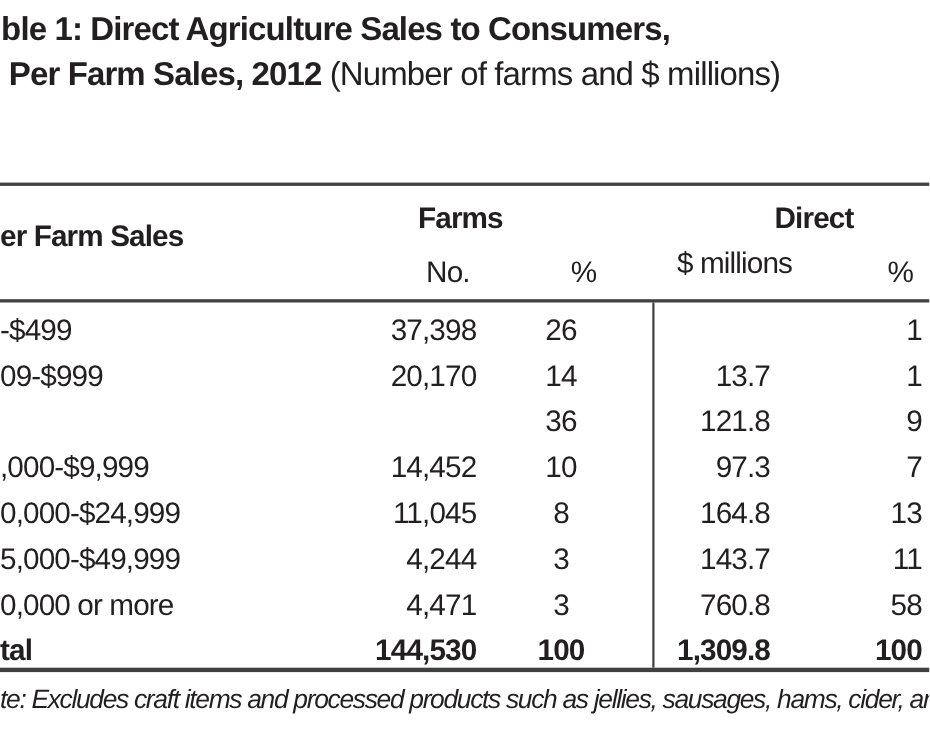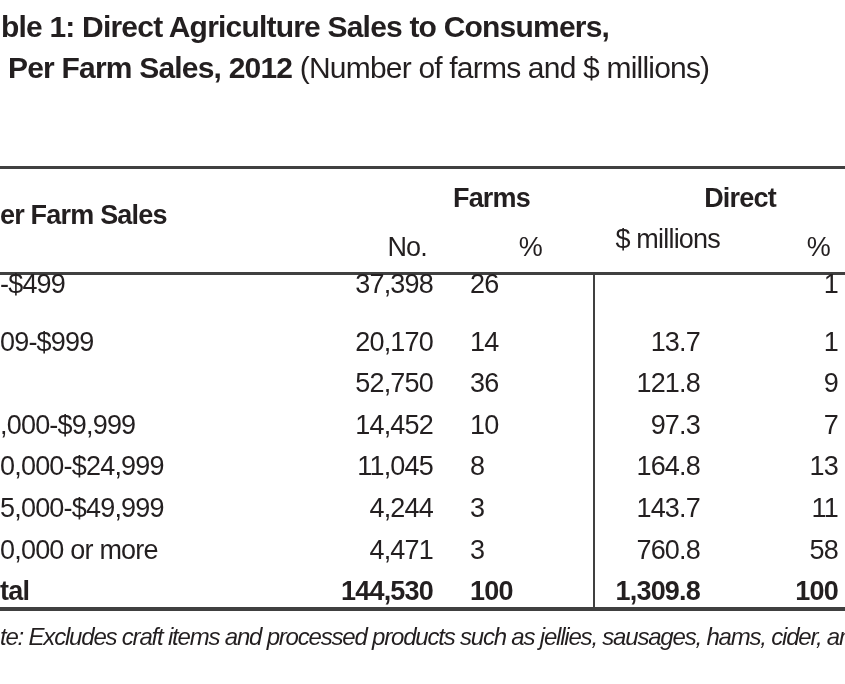--- a/index.html
+++ b/index.html
@@ -32,37 +32,37 @@
   
   .rule { background: #404040; left: 0; width: 845px; }
   .rule-top    { top: 166px; height: 3px; }
   .rule-mid    { top: 272px; height: 3px; }
   .rule-bottom { top: 607px; height: 4px; }
   .v-divider   { left: 593px; top: 275px; width: 2px; height: 332px; background: #404040; }
 
   
   .hdr { font-size: 27px; line-height: 30px; letter-spacing: -0.8px; white-space: nowrap; }
   .hdr-rowlabel { left: 0; top: 200px; font-weight: bold; }
-  .hdr-farms { left: 380px; top: 183px; width: 150px; text-align: right; font-weight: bold; }
+  .hdr-farms { left: 380px; top: 183px; width: 150px; text-align: left; font-weight: bold; }
   .hdr-sales { left: 660px; top: 183px; width: 160px; text-align: center; font-weight: bold; }
   .sub-no       { left: 300px; top: 232px; width: 127px; text-align: right; }
   .sub-fpct     { left: 460px; top: 232px; width:  82px; text-align: right; }
   .sub-millions { left: 600px; top: 224px; width: 120px; text-align: right; }
   .sub-spct     { left: 750px; top: 232px; width:  80px; text-align: right; }
 
   
   .trow {
     position: absolute; left: 0; width: 845px; height: 41.6px;
     font-size: 27px; line-height: 41.6px; letter-spacing: -0.8px;
     white-space: nowrap;
   }
   .trow .cell { position: absolute; top: 0; line-height: inherit; }
   .c-label { left: 0;     width: 260px; text-align: left;  }
   .c-no    { left: 280px; width: 153px; text-align: right; }
-  .c-fpct  { left: 470px; width:  80px; text-align: left; }
+  .c-fpct  { left: 470px; width:  80px; text-align: center; }
   .c-mil   { left: 590px; width: 110px; text-align: right; }
   .c-spct  { left: 760px; width:  78px; text-align: right; }
   .trow.total { font-weight: bold; }
 
   
   .note {
     left: 0; top: 621px; width: 845px;
     font-size: 24px; line-height: 32px;
     font-style: italic;
     letter-spacing: -1.2px;
@@ -83,35 +83,34 @@
 <div class="abs v-divider"></div>
 
 <div class="abs hdr hdr-rowlabel">er Farm Sales</div>
 <div class="abs hdr hdr-farms">Farms</div>
 <div class="abs hdr hdr-sales">Direct</div>
 <div class="abs hdr sub-no">No.</div>
 <div class="abs hdr sub-fpct">%</div>
 <div class="abs hdr sub-millions">$ millions</div>
 <div class="abs hdr sub-spct">%</div>
 
-<div class="trow" style="top:264px">
+<div class="trow" style="top:280px">
   <span class="cell c-label">-$499</span>
   <span class="cell c-no">37,398</span>
   <span class="cell c-fpct">26</span>
   <span class="cell c-spct">1</span>
 </div>
 <div class="trow" style="top:321.6px">
   <span class="cell c-label">09-$999</span>
   <span class="cell c-no">20,170</span>
   <span class="cell c-fpct">14</span>
   <span class="cell c-mil">13.7</span>
   <span class="cell c-spct">1</span>
 </div>
 <div class="trow" style="top:363.2px">
-  <span class="cell c-no">52,750</span>
   <span class="cell c-fpct">36</span>
   <span class="cell c-mil">121.8</span>
   <span class="cell c-spct">9</span>
 </div>
 <div class="trow" style="top:404.8px">
   <span class="cell c-label">,000-$9,999</span>
   <span class="cell c-no">14,452</span>
   <span class="cell c-fpct">10</span>
   <span class="cell c-mil">97.3</span>
   <span class="cell c-spct">7</span>

